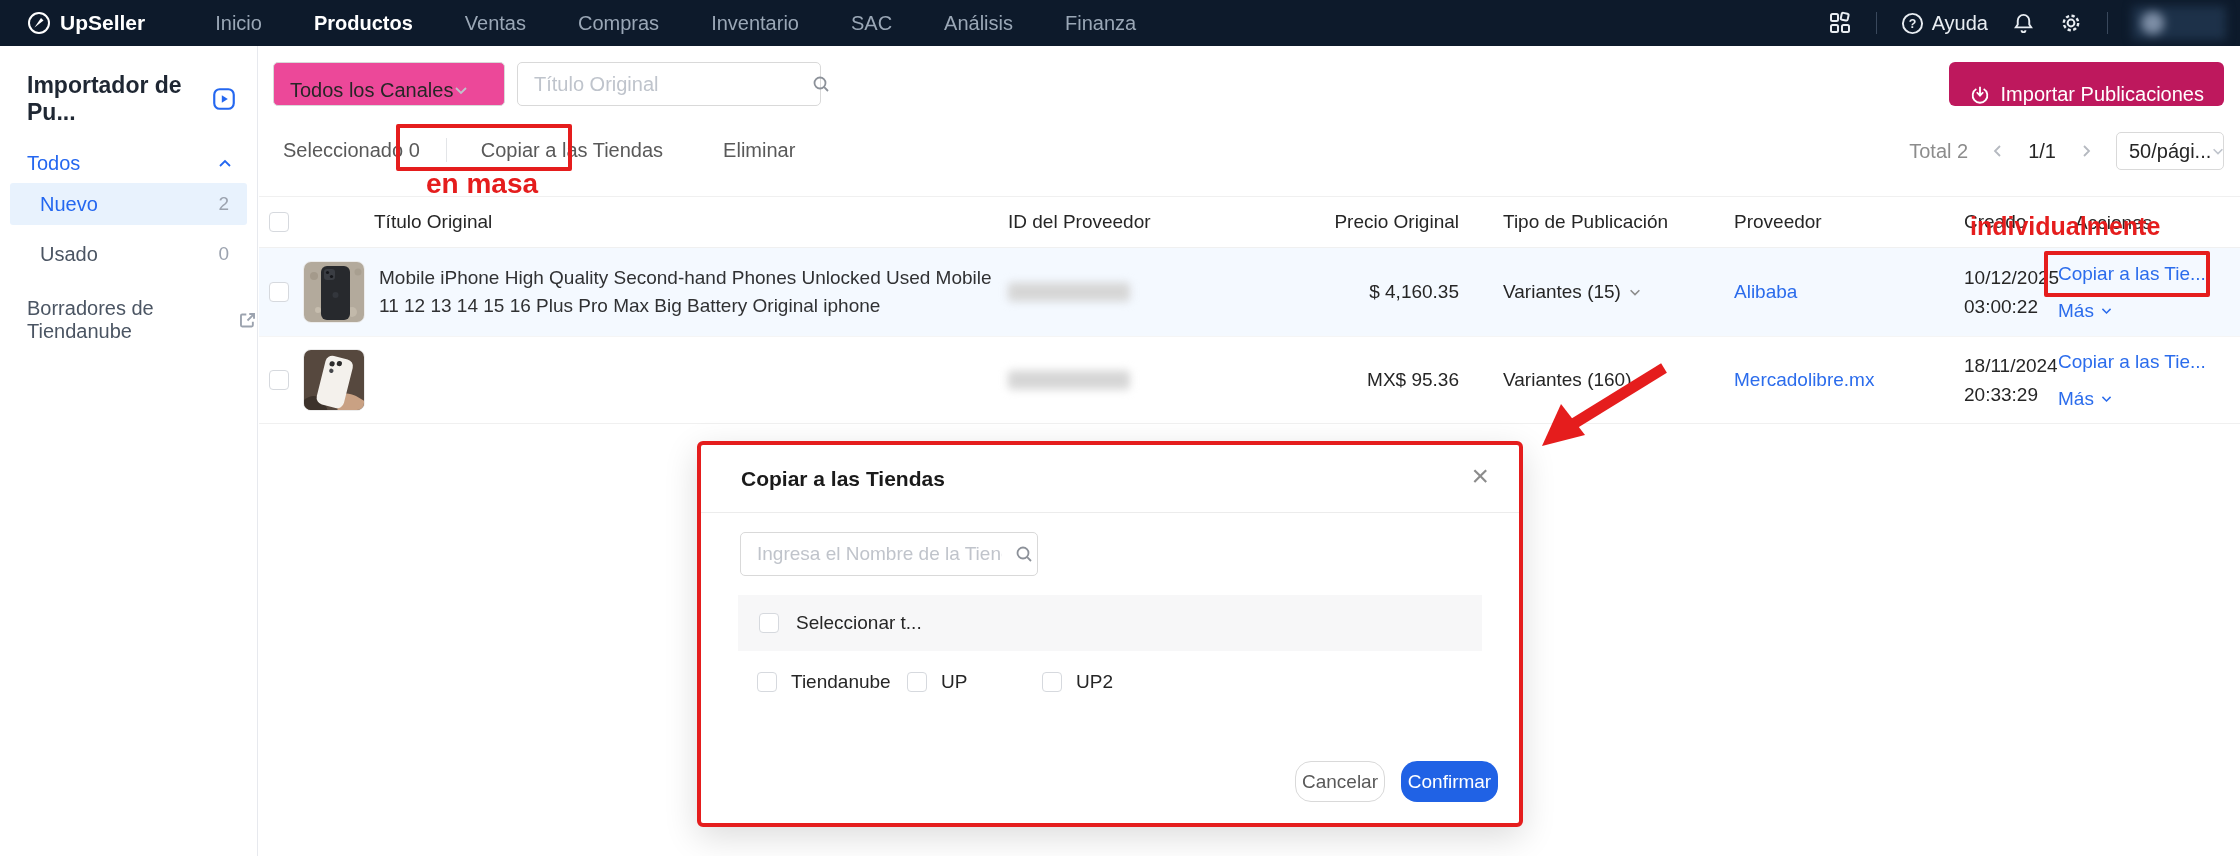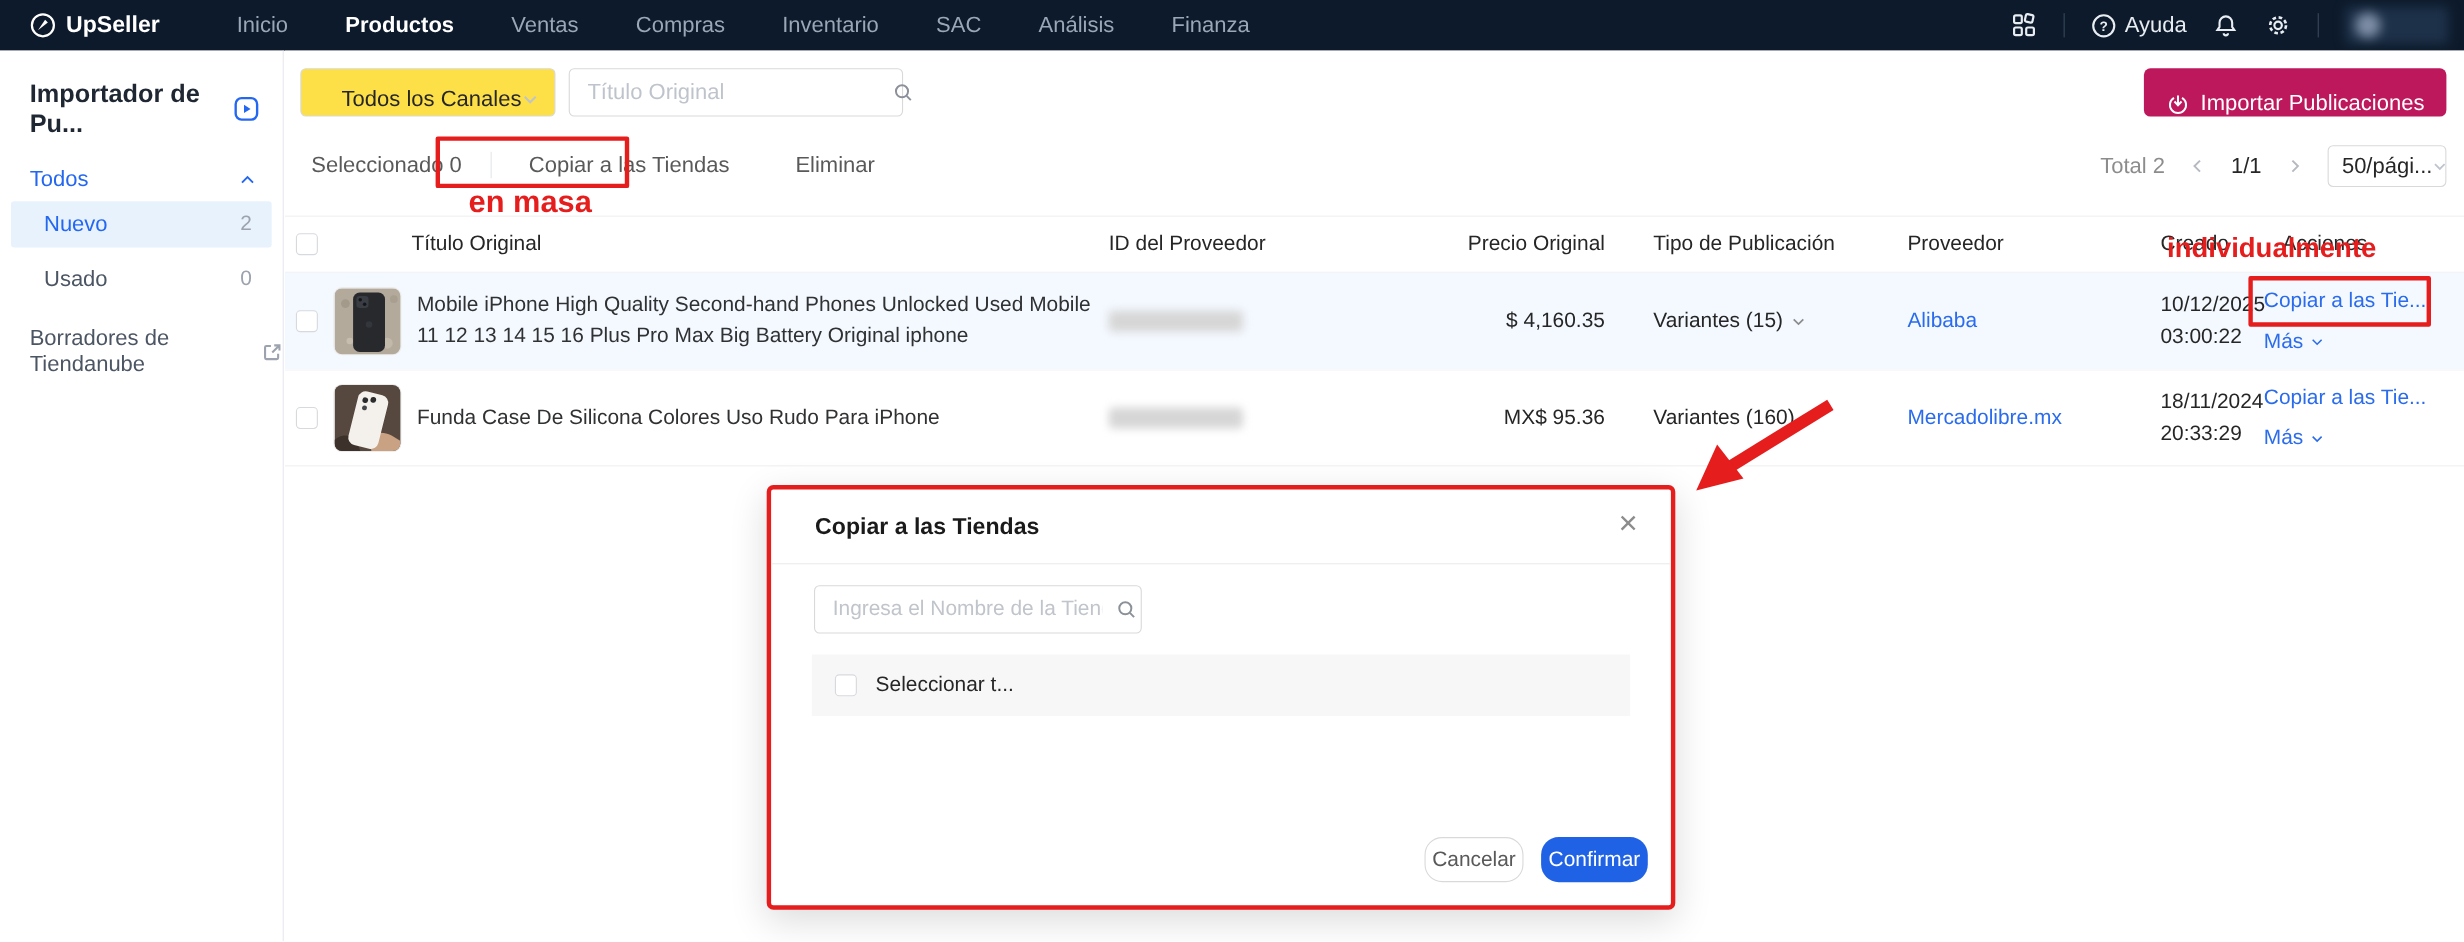--- a/index.html
+++ b/index.html
@@ -31,22 +31,22 @@
   .sb-item { display:flex; align-items:center; justify-content:space-between; height:42px;
              margin:8px 10px 0 10px; padding:0 18px 0 30px; font-size:20px; color:#4b5563; border-radius:3px; cursor:pointer; }
   .sb-item.selected { background:#e8f2fd; color:#2467f0; }
   .sb-count { color:#9ca3af; font-size:19px; }
   .sb-footer { display:flex; align-items:center; gap:9px; margin:22px 0 0 27px; font-size:20px; color:#4b5563; cursor:pointer; }
 
   
   .main { position:absolute; left:259px; top:46px; width:1981px; height:810px; background:#fff; }
 
   .filter-row { position:absolute; left:14px; top:16px; display:flex; gap:12px; }
-  .select-box { width:232px; height:44px; border:1px solid #d9d9d9; border-radius:5px; background:#fde047;
-                display:flex; align-items:center; justify-content:flex-end; padding:12px 14px 0 16px;
+  .select-box { width:232px; height:44px; border:1px solid #d9d9d9; border-radius:5px; background:#ec4899;
+                display:flex; align-items:center; justify-content:flex-start; padding:12px 14px 0 16px;
                 font-size:20px; color:#262626; cursor:pointer; }
   .search-box { width:304px; height:44px; border:1px solid #d9d9d9; border-radius:5px; background:#fff;
                 display:flex; align-items:center; padding:0 14px 0 4px; }
   .search-box input { flex:1; border:none; outline:none; font-size:20px; color:#262626; padding:0 12px;
                       font-family:inherit; background:transparent; }
   .search-box input::placeholder { color:#bfc4cc; }
 
   .import-btn { position:absolute; right:16px; top:16px; height:44px; padding:0 20px; background:#be185d;
                 color:#fff; border:none; border-radius:6px; font-size:20px; font-family:inherit;
                 display:flex; align-items:flex-end; gap:10px; cursor:pointer; }
@@ -342,21 +342,20 @@
             <path d="M34 62 C30 44 40 40 52 46 L62 52 L62 62 Z" fill="#c9a183"></path>
             <path d="M0 50 C10 42 20 46 24 62 L0 62 Z" fill="#3c322b"></path>
             <g transform="rotate(14 31 31)">
               <rect x="17" y="7" width="28" height="50" rx="7" fill="#f4f1ec"></rect>
               <circle cx="24" cy="15" r="2.6" fill="#2c2c2c"></circle>
               <circle cx="31" cy="13" r="2.6" fill="#2c2c2c"></circle>
               <circle cx="25" cy="22" r="2.2" fill="#44464a"></circle>
             </g>
           </svg>
         </span>
-        <span class="cell c-title">Funda Case De Silicona Colores Uso Rudo Para iPhone</span>
         <span class="cell c-id id-blur"></span>
         <span class="cell c-price">MX$ 95.36</span>
         <span class="cell c-tipo">
           <span>Variantes (160)</span>
           <span class="chev">
             <svg width="14" height="14" viewBox="0 0 16 16">
                 <path d="M3 6 l5 5 5 -5" fill="none" stroke="currentColor" stroke-width="1.8"></path>
               </svg>
           </span>
         </span>
@@ -401,19 +400,33 @@
         <svg width="20" height="20" viewBox="0 0 20 20" fill="none" stroke="#8c9199" stroke-width="1.8">
             <circle cx="9" cy="9" r="5.5"></circle>
             <path d="M13.2 13.2 L17 17"></path>
           </svg>
       </span>
     </div>
     <div class="m-selectall">
       <span class="cb"></span>
       <span>Seleccionar t...</span>
     </div>
+    <div class="m-stores">
+      <label class="m-store s1">
+        <span class="cb"></span>
+        <span>Tiendanube</span>
+      </label>
+      <label class="m-store s2">
+        <span class="cb"></span>
+        <span>UP</span>
+      </label>
+      <label class="m-store">
+        <span class="cb"></span>
+        <span>UP2</span>
+      </label>
+    </div>
     <div class="m-footer">
       <button class="btn btn-cancel">Cancelar</button>
       <button class="btn btn-confirm">Confirmar</button>
     </div>
   </div>
 
 </div>
 
 </body></html>

